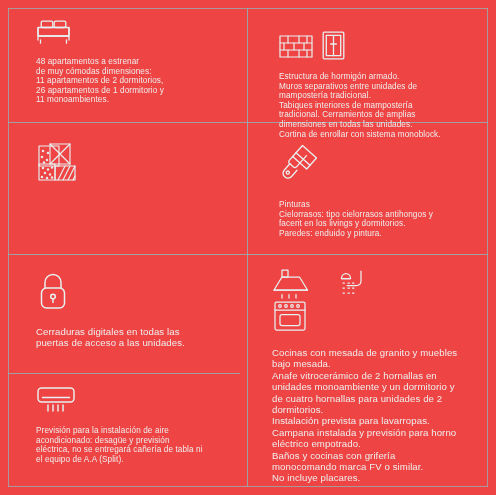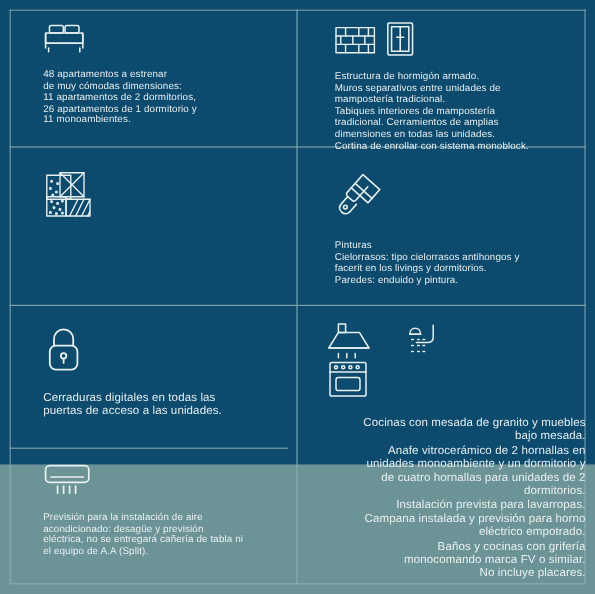--- a/index.html
+++ b/index.html
@@ -4,22 +4,22 @@
 <style>
   html,body{margin:0;padding:0;}
   body{
     width:496px;height:495px;
     background:#6c9396;
     font-family:"Liberation Sans", sans-serif;
     overflow:hidden;
   }
   .board{
     position:relative;
-    width:496px;height:387px;
-    background:#0c4a6e;
+    width:496px;height:495px;
+    background:#ef4444;
     box-sizing:border-box;
   }
   
   .rule{position:absolute;background:#8fb0b2;opacity:.85;}
   .rule.h{height:1px;}
   .rule.v{width:1px;}
   .edge{position:absolute;background:#93b3b5;opacity:.75;}
 
   
   .cell{position:absolute;box-sizing:border-box;}
@@ -69,21 +69,21 @@
         </svg>
       </span>
     </div>
     <div class="txt" style="margin-top:12px;">48 apartamentos a estrenar
 de muy cómodas dimensiones:
 11 apartamentos de 2 dormitorios,
 26 apartamentos de 1 dormitorio y
 11 monoambientes.</div>
   </div>
 
-  <div class="cell" style="left:279px;top:18px;width:212px;">
+  <div class="cell" style="left:279px;top:31px;width:212px;">
     <div class="icons">
       <span class="icon">
         <svg width="34" height="27" viewBox="0 0 34 27" fill="none" stroke="#e8f1f1" stroke-width="1.2" stroke-linecap="round" stroke-linejoin="round">
           <rect x="1" y="3" width="32" height="21"></rect>
           <path d="M1 10h32"></path>
           <path d="M1 17h32"></path>
           <path d="M9 3v7"></path>
           <path d="M20 3v7"></path>
           <path d="M28 3v7"></path>
           <path d="M5 10v7"></path>
@@ -196,21 +196,21 @@
         <svg width="32" height="42" viewBox="0 0 32 42" fill="none" stroke="#e8f1f1" stroke-width="1.25" stroke-linecap="round" stroke-linejoin="round">
           <path d="M29 2v10c0 3-2 4.5-5 4.5h-9"></path>
           <path d="M9.5 9.5c0-3 2-5 4.5-5s4.5 2 4.5 5z"></path>
           <path d="M9.5 9.5h9"></path>
           <path d="M11 14h1.4M16 14h1.4M20.5 14h1.4"></path>
           <path d="M11 19h1.4M16 19h1.4M20.5 19h1.4"></path>
           <path d="M11 24h1.4M16 24h1.4M20.5 24h1.4"></path>
         </svg>
       </span>
     </div>
-    <div class="txt big" style="margin-top:14px;text-align:right;">Cocinas con mesada de granito y muebles
+    <div class="txt big" style="margin-top:14px;">Cocinas con mesada de granito y muebles
 bajo mesada.
 Anafe vitrocerámico de 2 hornallas en
 unidades monoambiente y un dormitorio y
 de cuatro hornallas para unidades de 2
 dormitorios.
 Instalación prevista para lavarropas.
 Campana instalada y previsión para horno
 eléctrico empotrado.
 Baños y cocinas con grifería
 monocomando marca FV o similar.

